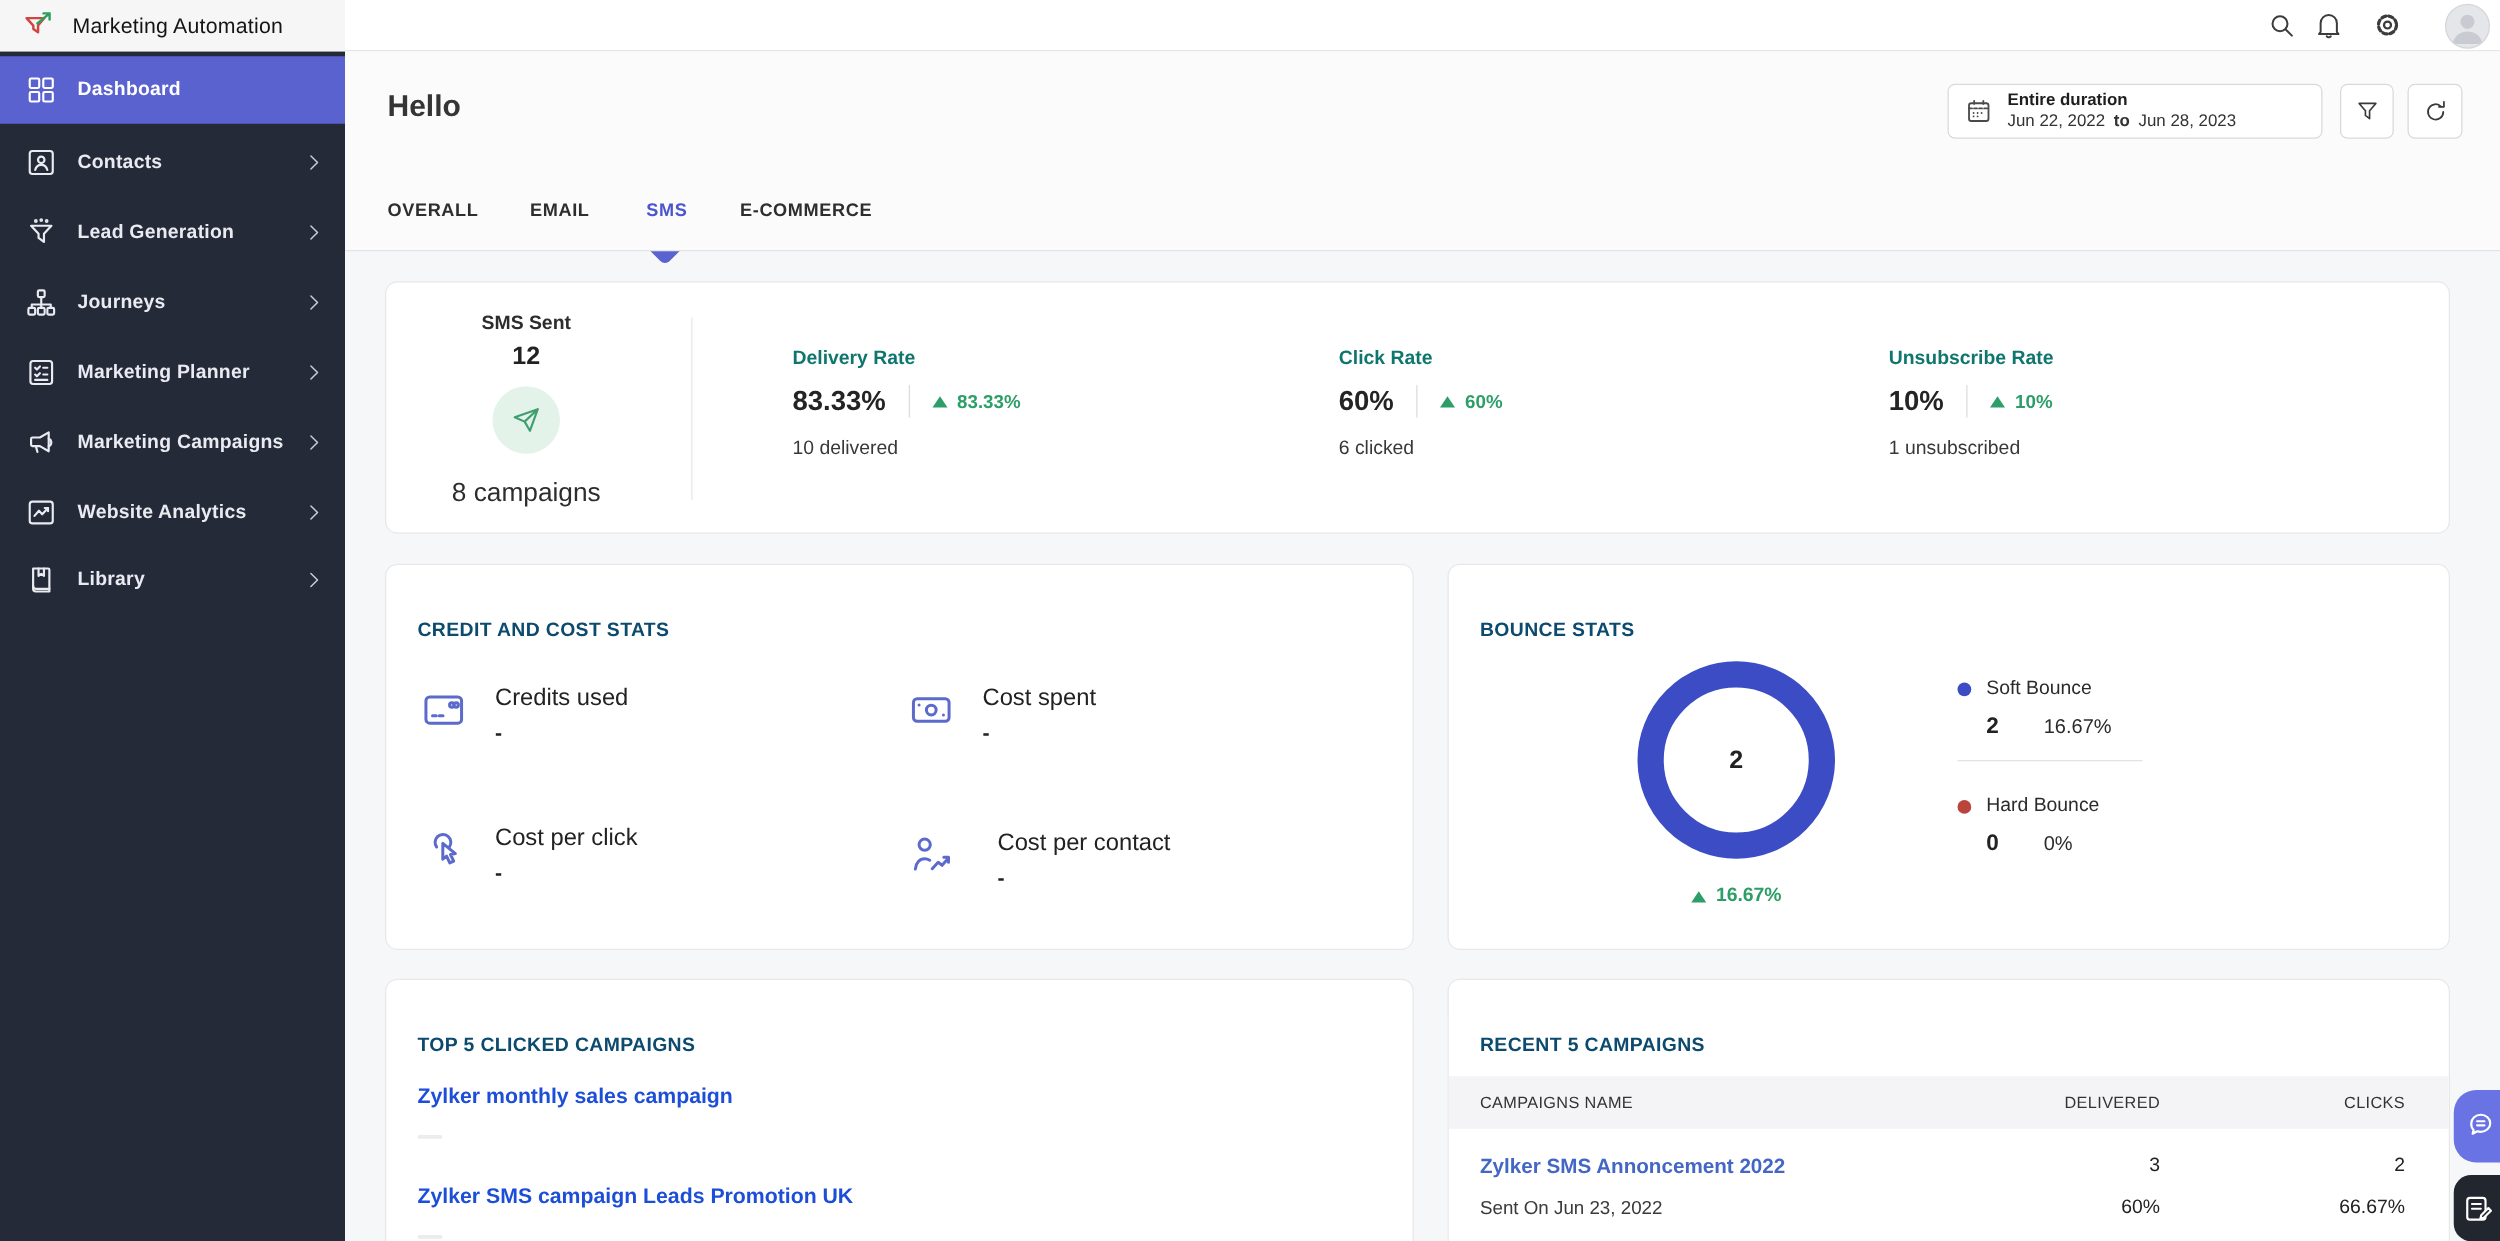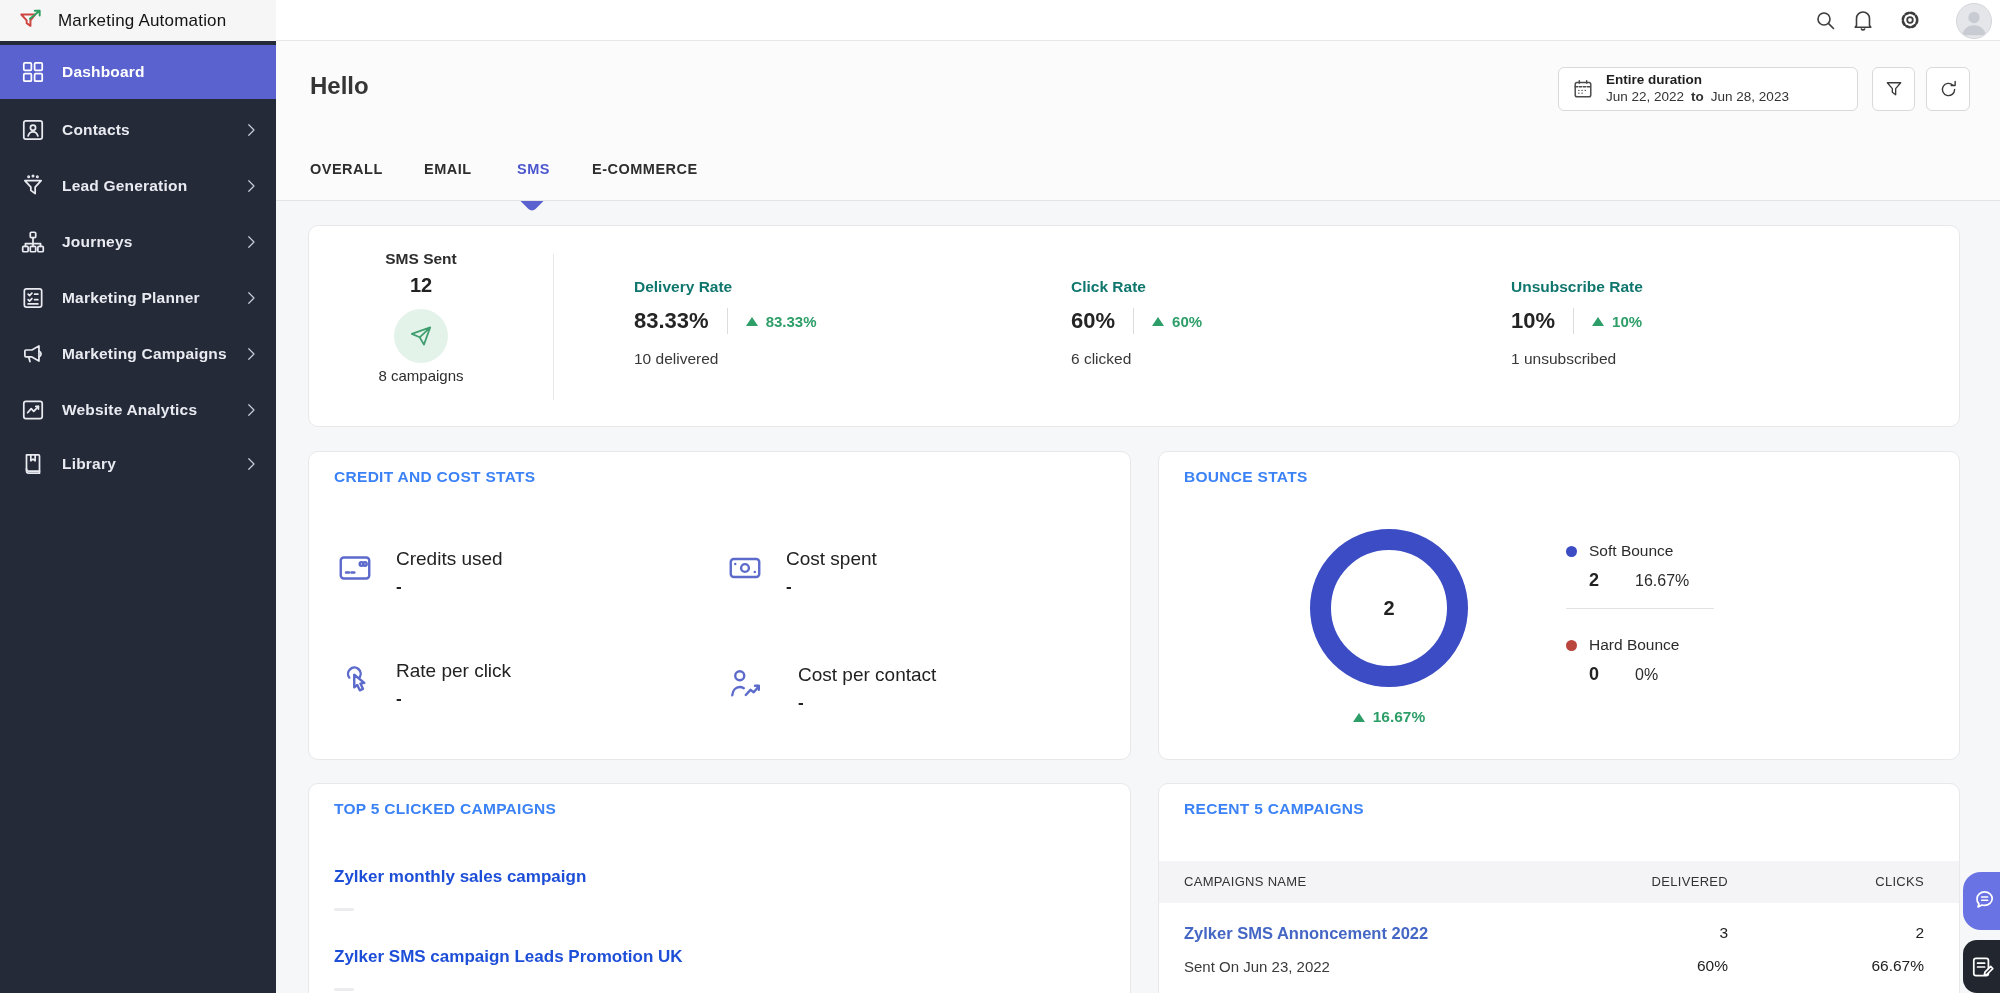--- a/index.html
+++ b/index.html
@@ -49,32 +49,32 @@
   .tab{position:absolute;top:161px;font-size:14.5px;font-weight:700;letter-spacing:.5px;
        color:#2e2e2e;cursor:pointer;}
   .tab.active{color:#4c56cc;}
   #tab-pointer{position:absolute;left:510px;top:201px;width:44px;height:12px;overflow:hidden;}
   #tab-pointer .diamond{width:22px;height:22px;margin:-15px auto 0;background:#5a62d0;
        border-radius:5px;transform:rotate(45deg);}
 
   
   .card{position:absolute;background:#ffffff;border:1px solid #e8e8ea;border-radius:10px;
         box-sizing:border-box;}
-  .card-title{position:absolute;left:25px;top:16px;font-size:15.5px;font-weight:700;
-              color:#3b82f6;letter-spacing:.3px;}
+  .card-title{position:absolute;left:25px;top:44px;font-size:15.5px;font-weight:700;
+              color:#0c4a6e;letter-spacing:.3px;}
 
   
   #summary-card{left:308px;top:225px;width:1652px;height:202px;}
   #sent-block{position:absolute;left:30px;top:24px;width:164px;display:flex;flex-direction:column;
               align-items:center;}
   #sent-label{font-size:15.5px;font-weight:700;color:#2d2d2d;}
   #sent-value{font-size:20px;font-weight:700;color:#222;margin-top:6px;}
   #sent-circle{width:54px;height:54px;border-radius:50%;background:#e4f3ea;margin-top:12px;
                display:flex;align-items:center;justify-content:center;color:#3f9e6e;}
-  #sent-caption{font-size:15px;color:#2d2d2d;margin-top:4px;}
+  #sent-caption{font-size:21px;color:#2d2d2d;margin-top:20px;}
   #summary-vsep{position:absolute;left:244px;top:28px;width:1px;height:146px;background:#e7e7e9;}
   .metric{position:absolute;top:52px;}
   .m-label{font-size:15.5px;font-weight:700;color:#0f766e;}
   .m-row{display:flex;align-items:center;margin-top:12px;}
   .m-value{font-size:22px;font-weight:700;color:#242424;}
   .msep{width:1px;height:26px;background:#dcdcdf;margin:0 18px;}
   .tri{width:0;height:0;border-left:6px solid transparent;border-right:6px solid transparent;
        border-bottom:9px solid #2d9e68;}
   .m-delta{font-size:15px;font-weight:700;color:#2d9e68;margin-left:8px;}
   .m-caption{font-size:15.5px;color:#383838;margin-top:16px;}
@@ -423,21 +423,21 @@
     </div>
 
     <div class="cc-item" id="cc-2">
       <span class="cc-ic">
         <svg class="stroke-ic" width="42" height="36" viewBox="0 0 24 24" stroke-width="1.4">
           <path d="M8.2 10.4a4.2 4.2 0 1 1 6.9-.2"></path>
           <path d="M11.5 8.5v8.4l2-1.6 1.7 3.6 2.1-1-1.7-3.5 2.6-.5z"></path>
         </svg>
       </span>
       <span class="cc-text">
-        <div class="cc-label">Rate per click</div>
+        <div class="cc-label">Cost per click</div>
         <div class="cc-value">-</div>
       </span>
     </div>
 
     <div class="cc-item" id="cc-3">
       <span class="cc-ic">
         <svg class="stroke-ic" width="42" height="36" viewBox="0 0 24 24" stroke-width="1.4">
           <circle cx="8.5" cy="6.5" r="3"></circle>
           <path d="M3.5 19.5c.3-3.4 2.4-5.5 5-5.5 1 0 1.9.3 2.7.8"></path>
           <path d="M12.5 19.3l3.2-3.4 2.1 1.6 3.3-3.8"></path>

